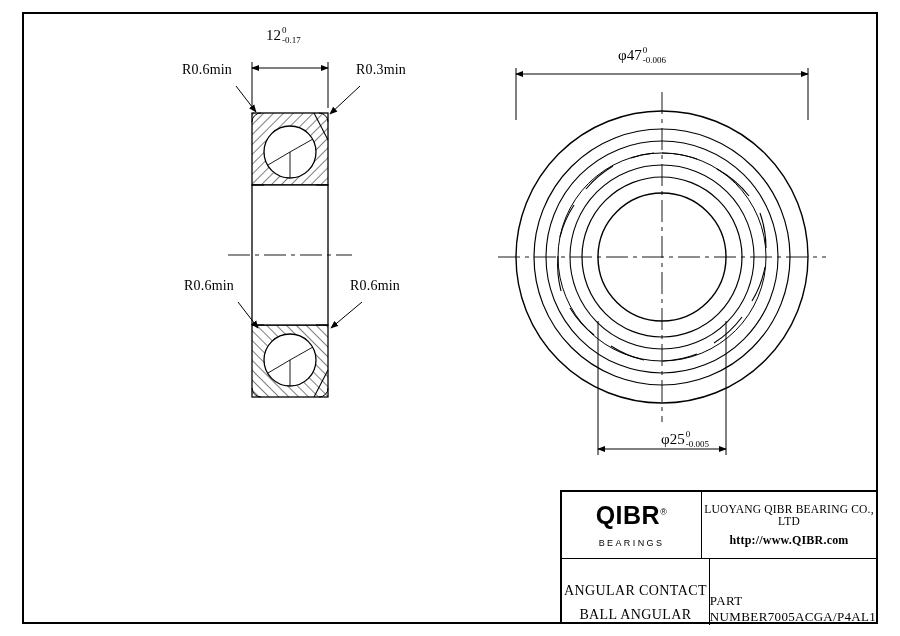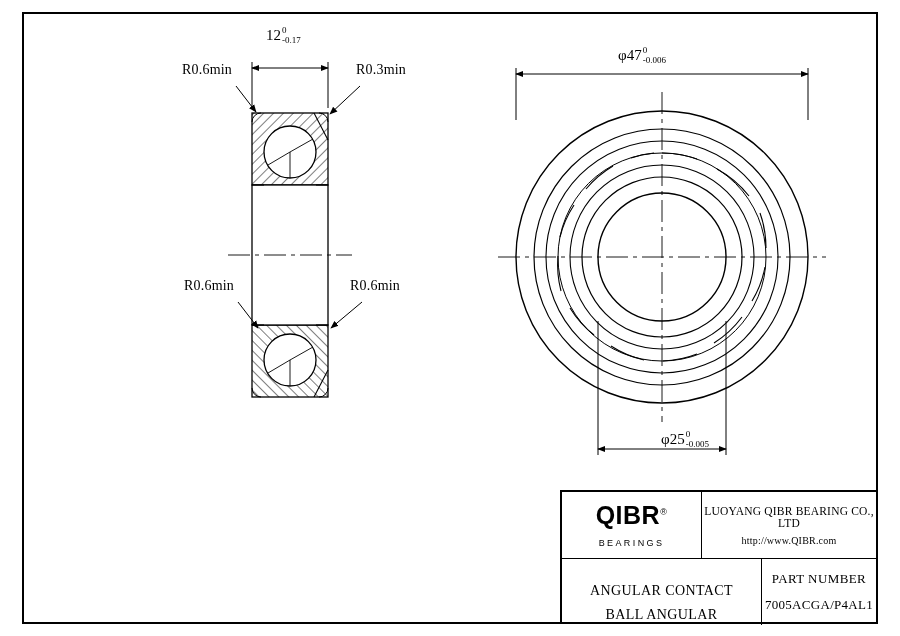--- a/index.html
+++ b/index.html
@@ -121,23 +121,24 @@
     align-items: center;
     justify-content: center;
     box-sizing: border-box;
   }
   .tb-company .cname {
     font-size: 11.5px;
     letter-spacing: 0.2px;
     text-align: center;
   }
   .tb-company .curl {
-    font-size: 10px;
+    font-size: 12px;
     margin-top: 6px;
     letter-spacing: 0.2px;
+    font-weight: bold;
   }
   .tb-bottom {
     position: relative;
     height: 66px;
     display: flex;
   }
   .tb-left {
     width: 200px;
     border-right: 1px solid #000;
     display: flex;
@@ -148,22 +149,22 @@
   }
   .tb-left div {
     font-size: 14px;
     letter-spacing: 0.4px;
     margin-top: 22px;
   }
   .tb-left div + div { margin-top: 8px; }
   .tb-right {
     flex: 1;
     display: flex;
-    flex-direction: column;
-    align-items: center;
+    flex-direction: row;
+    align-items: flex-end;
     justify-content: center;
     box-sizing: border-box;
   }
   .tb-right .hdr {
     font-size: 13px;
     letter-spacing: 0.4px;
   }
   .tb-right .pn {
     font-size: 13px;
     margin-top: 10px;

